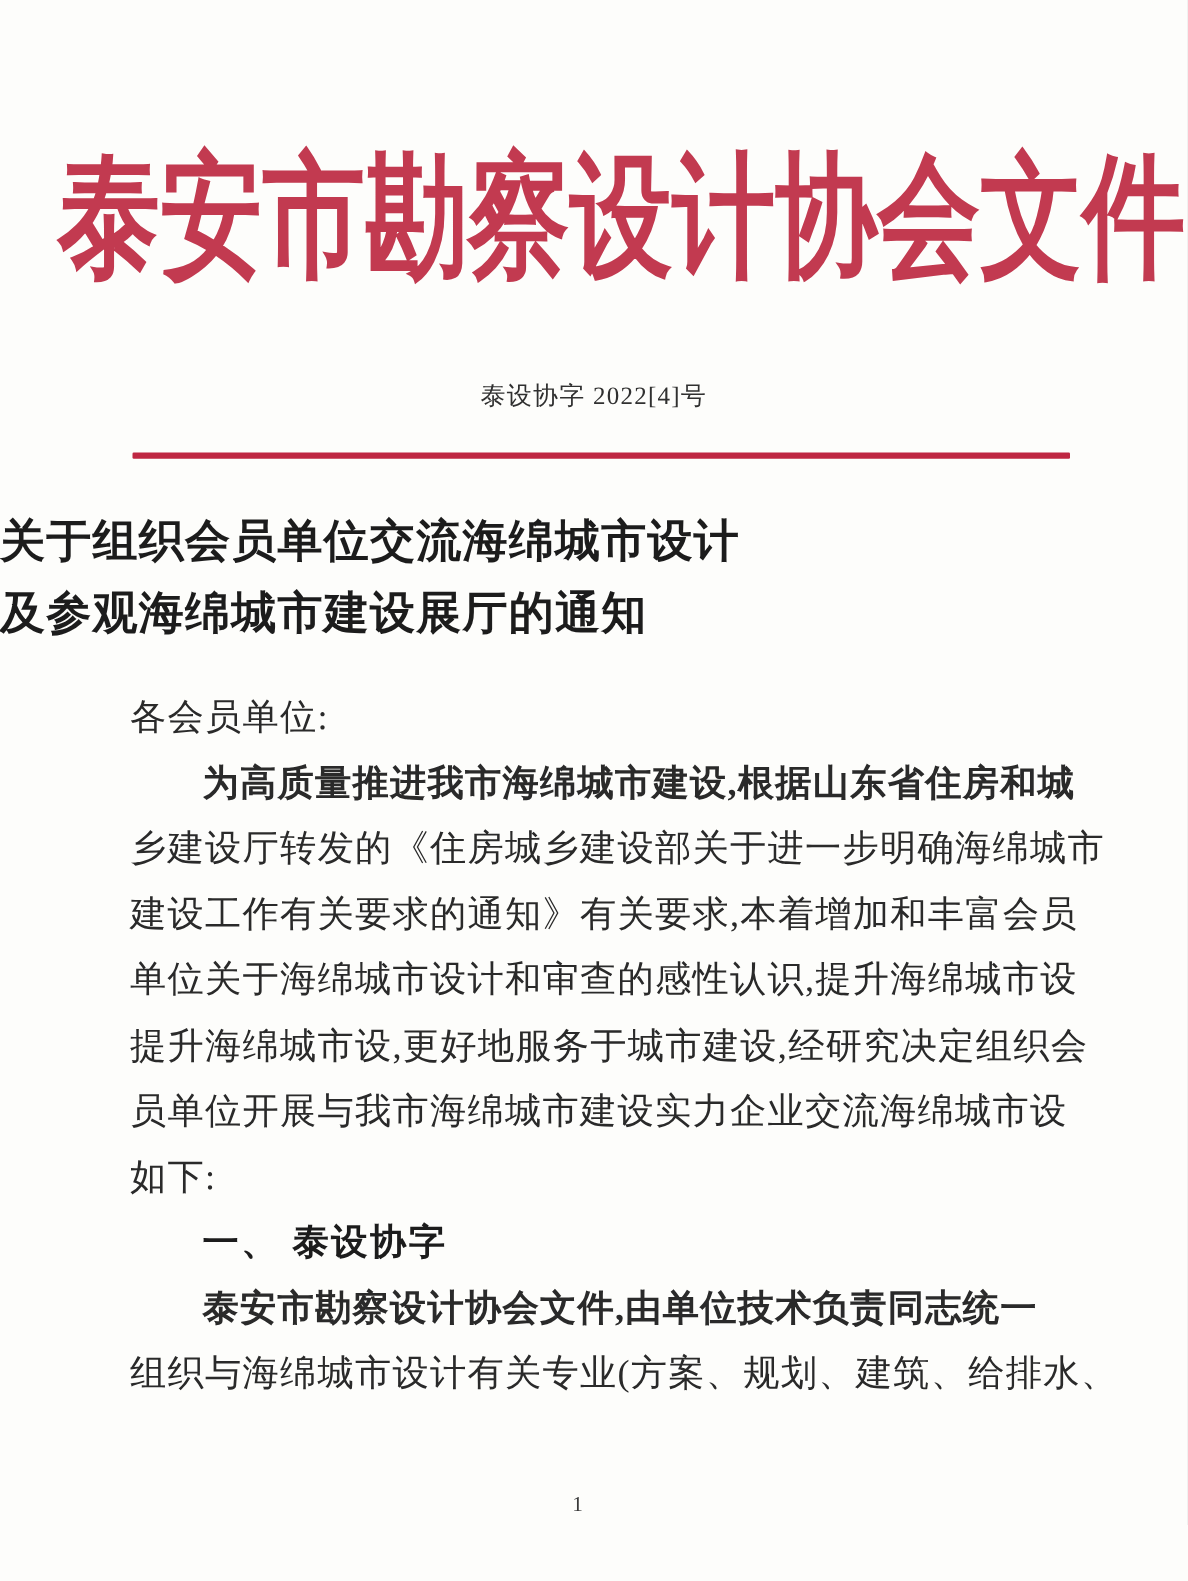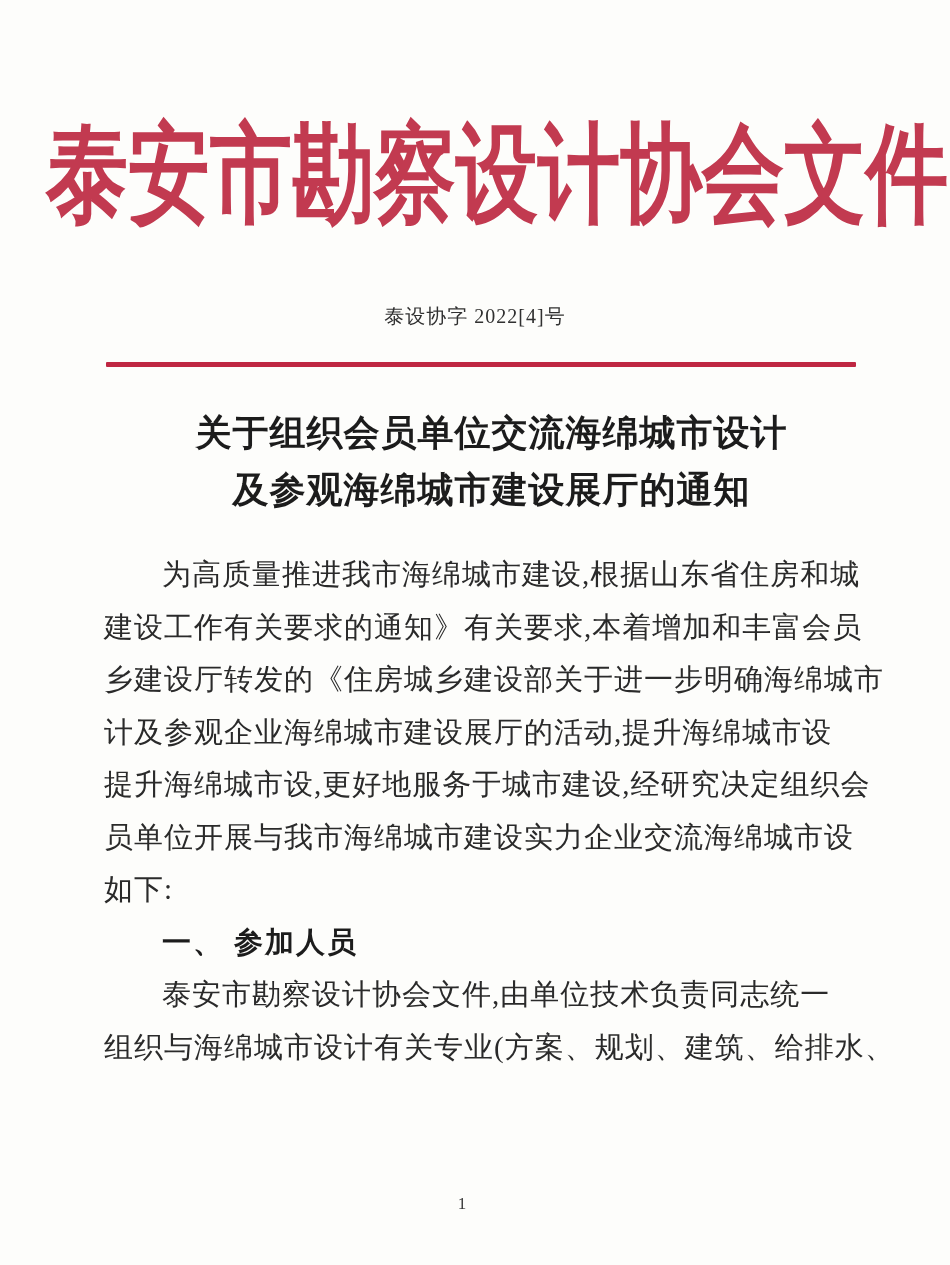--- a/index.html
+++ b/index.html
@@ -60,47 +60,46 @@
     height: 5px;
     background: var(--rule-red, #bf2742);
     border-radius: 1px;
   }
   
   .doc-title {
     position: absolute;
     top: 404px;
     left: 0;
     right: 0;
-    text-align: center;
     font-family: "Liberation Sans", "DejaVu Sans", sans-serif;
     font-weight: bold;
     font-size: 36px;
     line-height: 57px;
     letter-spacing: 1px;
     color: #1c1c1c;
-    padding-left: 33px;
   }
   
   .body-text {
     position: absolute;
     top: 548px;
     left: 104px;
     width: 752px;
     font-size: 29px;
     line-height: 52.5px;
     letter-spacing: 1px;
     color: #2a2a2a;
   }
   .body-text p.line {
     margin: 0;
     padding: 0;
     white-space: nowrap;
   }
   .body-text p.line.indent {
     text-indent: 2em;
+    font-weight: bold;
   }
   .body-text p.line.heading {
     font-family: "Liberation Sans", "DejaVu Sans", sans-serif;
     font-weight: bold;
     color: #1c1c1c;
     letter-spacing: 2px;
   }
   
   .page-number {
     position: absolute;
@@ -125,27 +124,28 @@
   <div class="doc-number">泰设协字 2022[4]号</div>
 
   <div class="red-rule"></div>
 
   <div class="doc-title">
     <div>关于组织会员单位交流海绵城市设计</div>
     <div>及参观海绵城市建设展厅的通知</div>
   </div>
 
   <div class="body-text">
+      <p class="line">各会员单位:</p>
       <p class="line indent">为高质量推进我市海绵城市建设,根据山东省住房和城</p>
+      <p class="line">乡建设厅转发的《住房城乡建设部关于进一步明确海绵城市</p>
       <p class="line">建设工作有关要求的通知》有关要求,本着增加和丰富会员</p>
-      <p class="line">乡建设厅转发的《住房城乡建设部关于进一步明确海绵城市</p>
-      <p class="line">计及参观企业海绵城市建设展厅的活动,提升海绵城市设</p>
+      <p class="line">单位关于海绵城市设计和审查的感性认识,提升海绵城市设</p>
       <p class="line">提升海绵城市设,更好地服务于城市建设,经研究决定组织会</p>
       <p class="line">员单位开展与我市海绵城市建设实力企业交流海绵城市设</p>
       <p class="line">如下:</p>
-      <p class="line indent heading">一、 参加人员</p>
+      <p class="line indent heading">一、 泰设协字</p>
       <p class="line indent">泰安市勘察设计协会文件,由单位技术负责同志统一</p>
       <p class="line">组织与海绵城市设计有关专业(方案、规划、建筑、给排水、</p>
     </div>
 
   <div class="page-number">1</div>
 
 </div>
 
 </body></html>

